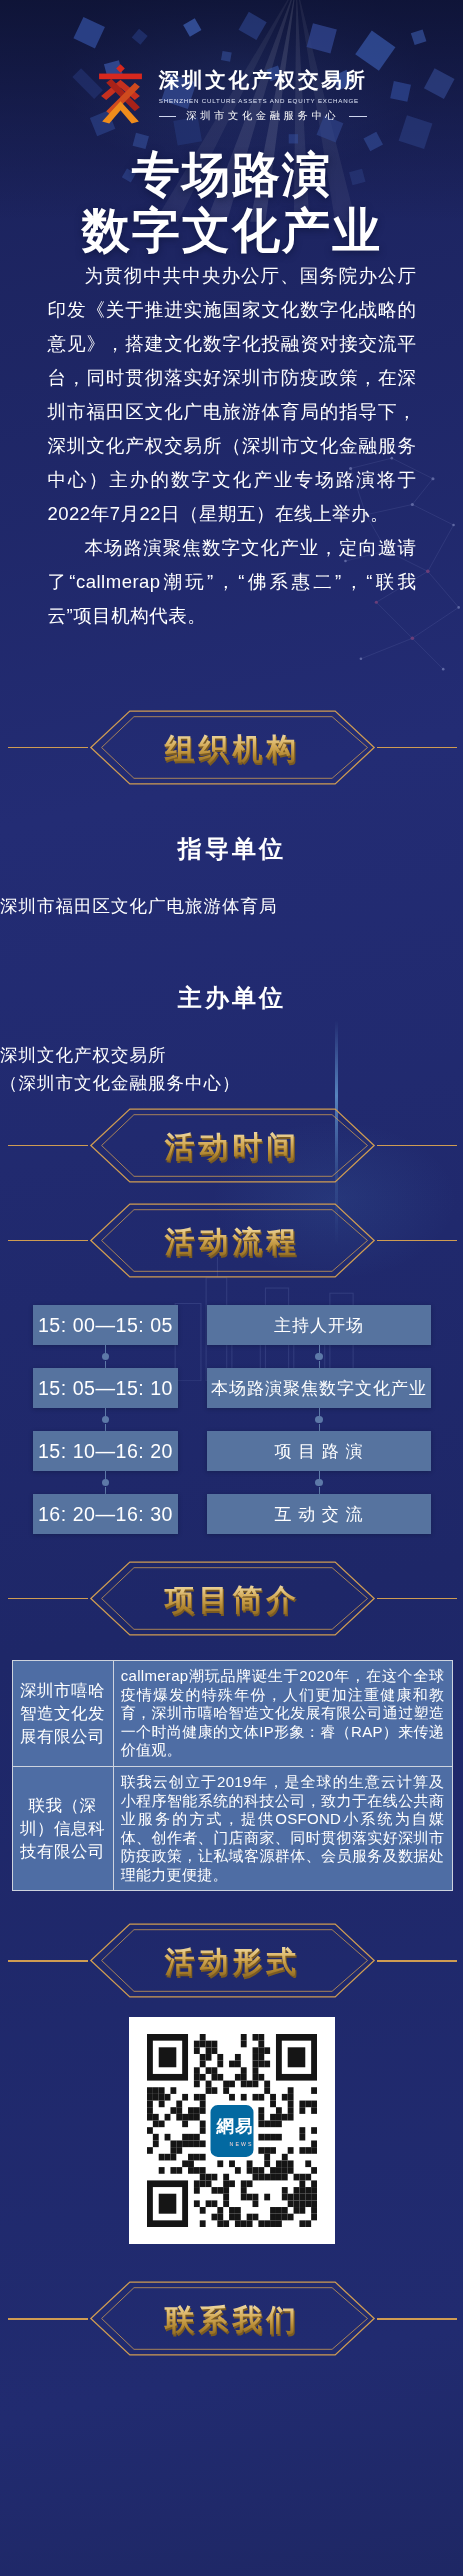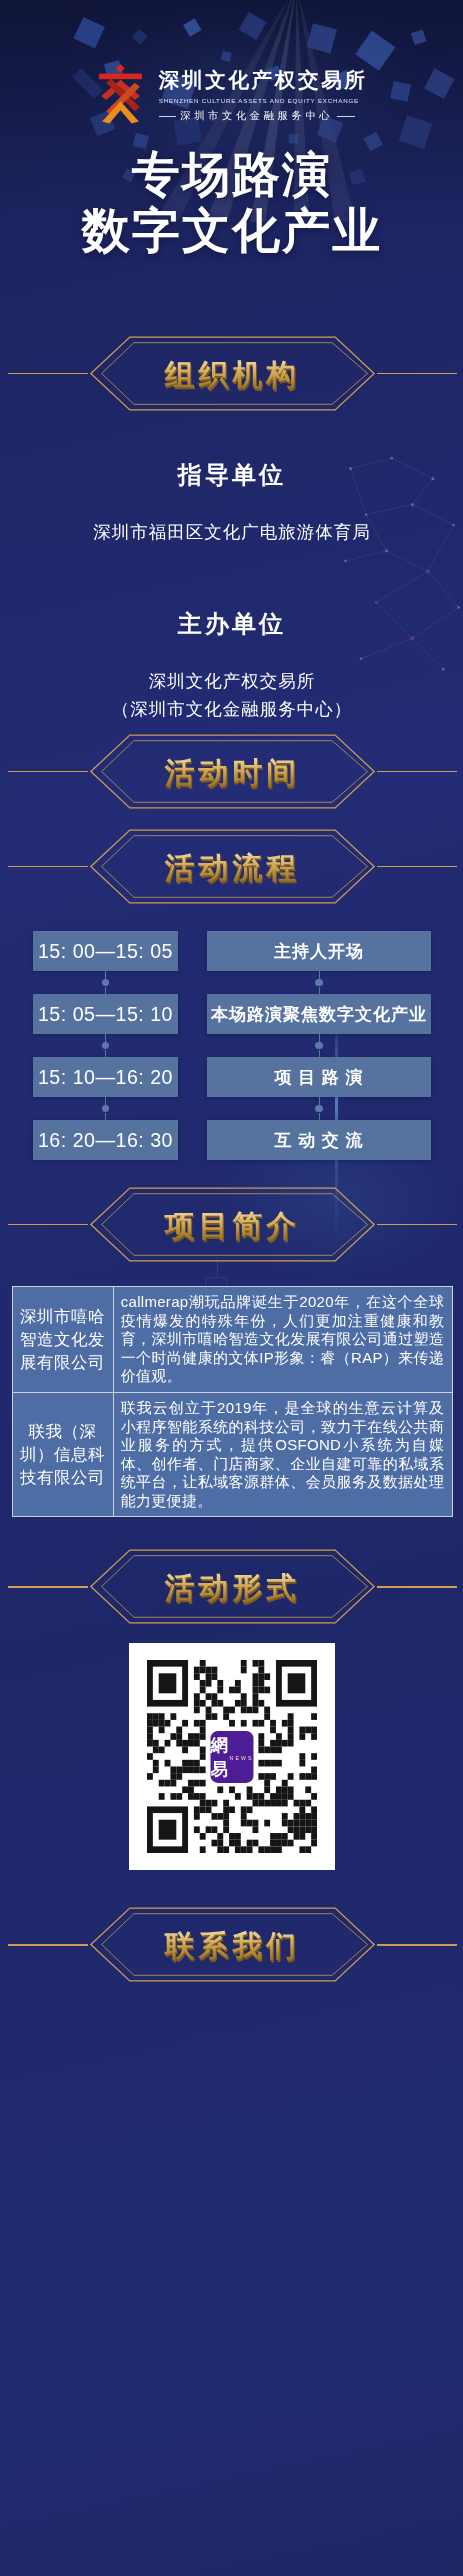--- a/index.html
+++ b/index.html
@@ -17,65 +17,65 @@
   .content{position:relative;z-index:1;}
   .top-band{top:0;left:0;width:464px;height:222px;
     background:linear-gradient(180deg,rgba(13,18,50,.85) 0%,rgba(13,18,50,.35) 55%,rgba(13,18,50,0) 100%);}
   .streak{top:1020px;left:335px;width:2.6px;height:227px;
     background:linear-gradient(180deg,transparent,rgba(130,205,255,.55),rgba(130,205,255,.15),transparent);filter:blur(0.5px);}
   
   .logo-row{display:flex;justify-content:center;align-items:center;gap:13.4px;padding-top:61px;height:128px;}
   .brand-text{text-align:left;}
   .brand-cn{font-size:20.6px;font-weight:700;letter-spacing:2.6px;}
   .brand-en{font-size:6.2px;letter-spacing:0.8px;color:#dfe5f7;margin-top:3.6px;}
-  .brand-sub{display:flex;align-items:center;gap:4px;font-size:10.3px;letter-spacing:3.6px;margin-top:5.2px;color:#fff;}
+  .brand-sub{display:flex;align-items:center;gap:10px;font-size:10.3px;letter-spacing:3.6px;margin-top:5.2px;color:#fff;}
   .brand-sub .dash{display:inline-block;width:17.5px;height:1px;background:#cfd6ee;}
   
   .main-title{margin-top:18.5px;text-align:center;font-size:48px;line-height:1.17;font-weight:900;letter-spacing:2.1px;
     text-shadow:0 2.1px 7.2px rgba(10,16,50,.6);}
   
   .intro{width:369px;margin:0 auto;margin-top:0;}
   .intro p{margin:0;font-size:18.5px;line-height:34px;letter-spacing:0.5px;text-align:justify;text-indent:2em;font-weight:300;}
   
   .sec-hdr{display:flex;align-items:center;justify-content:center;height:77px;}
   .sec-hdr .line{width:80px;height:1.5px;background:#cf9c52;}
   .sec-hdr svg{display:block;}
   .sec-title{font-size:58px;font-weight:700;letter-spacing:8px;}
   
   .unit-label{margin-top:47px;text-align:center;font-size:24px;font-weight:700;letter-spacing:3.1px;height:31px;line-height:31px;}
   .unit-label.host{margin-top:62px;}
-  .unit-name{margin-top:28px;text-align:center;font-size:17.5px;letter-spacing:1px;line-height:28px;font-weight:300;}
+  .unit-name{margin-top:28px;font-size:17.5px;letter-spacing:1px;line-height:28px;font-weight:300;}
   
   .mt-hdr-time{margin-top:10.3px;}
   .datetime{margin-top:20.6px;height:27px;line-height:27px;text-align:center;font-size:20.6px;letter-spacing:1.5px;font-weight:300;}
   .mt-hdr-flow{margin-top:18px;}
   
   .schedule{margin-top:26px;}
   .sch-row{display:flex;justify-content:center;gap:29px;}
   .sch-box{height:40px;background:#56739f;display:flex;align-items:center;justify-content:center;
     box-shadow:0 1px 4.1px rgba(10,16,40,.35);}
   .sch-time{width:145px;font-size:19.6px;letter-spacing:0.5px;font-weight:300;text-align:right;}
-  .sch-item{width:224px;font-size:17px;letter-spacing:1px;font-weight:700;}
+  .sch-item{width:224px;font-size:17px;letter-spacing:1px;font-weight:400;}
   .sch-gap{display:flex;justify-content:center;gap:29px;height:23px;}
   .sch-conn{width:145px;display:flex;flex-direction:column;align-items:center;}
   .sch-conn.w2{width:224px;}
   .sch-conn .vline{width:1px;flex:1;background:#5d79a8;}
   .sch-conn .dot{width:7.2px;height:7.2px;border-radius:50%;background:#5d79a8;margin:0.5px 0;}
   
   .mt-hdr-proj{margin-top:26px;}
   .proj-table{width:441px;margin:23px auto 4px;border-collapse:collapse;table-layout:fixed;}
   .proj-table td{border:1.5px solid #cdd3de;background:#4e6da4;vertical-align:middle;}
   .proj-table td.c1{width:101px;text-align:center;font-size:16.5px;line-height:23px;letter-spacing:0.5px;padding:5.2px 4.1px;font-weight:300;}
   .proj-table td.c2{font-size:15px;line-height:18.5px;letter-spacing:0.3px;padding:6.2px 7.2px;text-align:justify;font-weight:300;}
   
   .mt-hdr-format{margin-top:31px;}
   .format-line{margin-top:15.5px;height:26px;line-height:26px;text-align:center;font-size:19.6px;letter-spacing:2.1px;font-weight:300;}
   .qr-wrap{width:206px;height:227px;margin:18px auto 0;background:#fff;display:flex;align-items:center;justify-content:center;position:relative;}
-  .qr-logo{position:absolute;left:50%;top:50%;transform:translate(-50%,-50%);width:47px;height:56px;background:#4c1d95;
-    border:2.1px solid #fff;border-radius:9.3px;display:flex;flex-direction:row;align-items:center;justify-content:center;}
+  .qr-logo{position:absolute;left:50%;top:50%;transform:translate(-50%,-50%);width:47px;height:56px;background:#0369a1;
+    border:2.1px solid #fff;border-radius:9.3px;display:flex;flex-direction:column;align-items:flex-end;justify-content:center;}
   .qr-logo .cn{font-size:17.5px;font-weight:700;color:#fff;letter-spacing:1px;}
   .qr-logo .en{font-size:5.2px;color:#ffd9d6;letter-spacing:2.1px;margin-top:3.1px;}
   
   .mt-hdr-contact{margin-top:36px;}
 </style>
 </head>
 <body>
 
 <div class="poster">
 
@@ -197,20 +197,24 @@
           <span class="dash"></span>
         </div>
       </div>
     </div>
 
     <div class="main-title">
       <div>专场路演</div>
       <div>数字文化产业</div>
     </div>
 
+    <div class="intro">
+      <p>为贯彻中共中央办公厅、国务院办公厅印发《关于推进实施国家文化数字化战略的意见》，搭建文化数字化投融资对接交流平台，同时贯彻落实好深圳市防疫政策，在深圳市福田区文化广电旅游体育局的指导下，深圳文化产权交易所（深圳市文化金融服务中心）主办的数字文化产业专场路演将于2022年7月22日（星期五）在线上举办。</p>
+      <p>本场路演聚焦数字文化产业，定向邀请了“callmerap潮玩”，“佛系惠二”，“联我云”项目机构代表。</p>
+    </div>
 
     <div class="sec-hdr" style="margin-top:76px">
       <div class="line"></div>
       <svg width="289" height="77" viewBox="0 0 560 150">
         <polygon points="80,4 480,4 556,75 480,146 80,146 4,75" fill="none" stroke="#cf9c52" stroke-width="2.5"></polygon>
         <polygon points="88,15 474,15 543,75 474,135 88,135 25,75" fill="none" stroke="#cf9c52" stroke-width="1.5"></polygon>
         <text x="282" y="101" text-anchor="middle" class="sec-title" fill="#7a5a22">组织机构</text>
         <text x="280" y="97" text-anchor="middle" class="sec-title" fill="url(#gg)">组织机构</text>
       </svg>
       <div class="line"></div>
@@ -313,21 +317,21 @@
     </div>
 
     <table class="proj-table">
       <tbody>
         <tr>
           <td class="c1">深圳市嘻哈智造文化发展有限公司</td>
           <td class="c2">callmerap潮玩品牌诞生于2020年，在这个全球疫情爆发的特殊年份，人们更加注重健康和教育，深圳市嘻哈智造文化发展有限公司通过塑造一个时尚健康的文体IP形象：睿（RAP）来传递价值观。</td>
         </tr>
         <tr>
           <td class="c1">联我（深圳）信息科技有限公司</td>
-          <td class="c2">联我云创立于2019年，是全球的生意云计算及小程序智能系统的科技公司，致力于在线公共商业服务的方式，提供OSFOND小系统为自媒体、创作者、门店商家、企业自建可靠的私域系统平台，让私域客源群体、会员服务及数据处理能力更便捷。</td>
+          <td class="c2">联我云创立于2019年，是全球的生意云计算及小程序智能系统的科技公司，致力于在线公共商业服务的方式，提供OSFOND小系统为自媒体、创作者、门店商家、同时贯彻落实好深圳市防疫政策，让私域客源群体、会员服务及数据处理能力更便捷。</td>
         </tr>
       </tbody>
     </table>
 
     <div class="sec-hdr mt-hdr-format">
       <div class="line"></div>
       <svg width="289" height="77" viewBox="0 0 560 150">
         <polygon points="80,4 480,4 556,75 480,146 80,146 4,75" fill="none" stroke="#cf9c52" stroke-width="2.5"></polygon>
         <polygon points="88,15 474,15 543,75 474,135 88,135 25,75" fill="none" stroke="#cf9c52" stroke-width="1.5"></polygon>
         <text x="282" y="101" text-anchor="middle" class="sec-title" fill="#7a5a22">活动形式</text>

